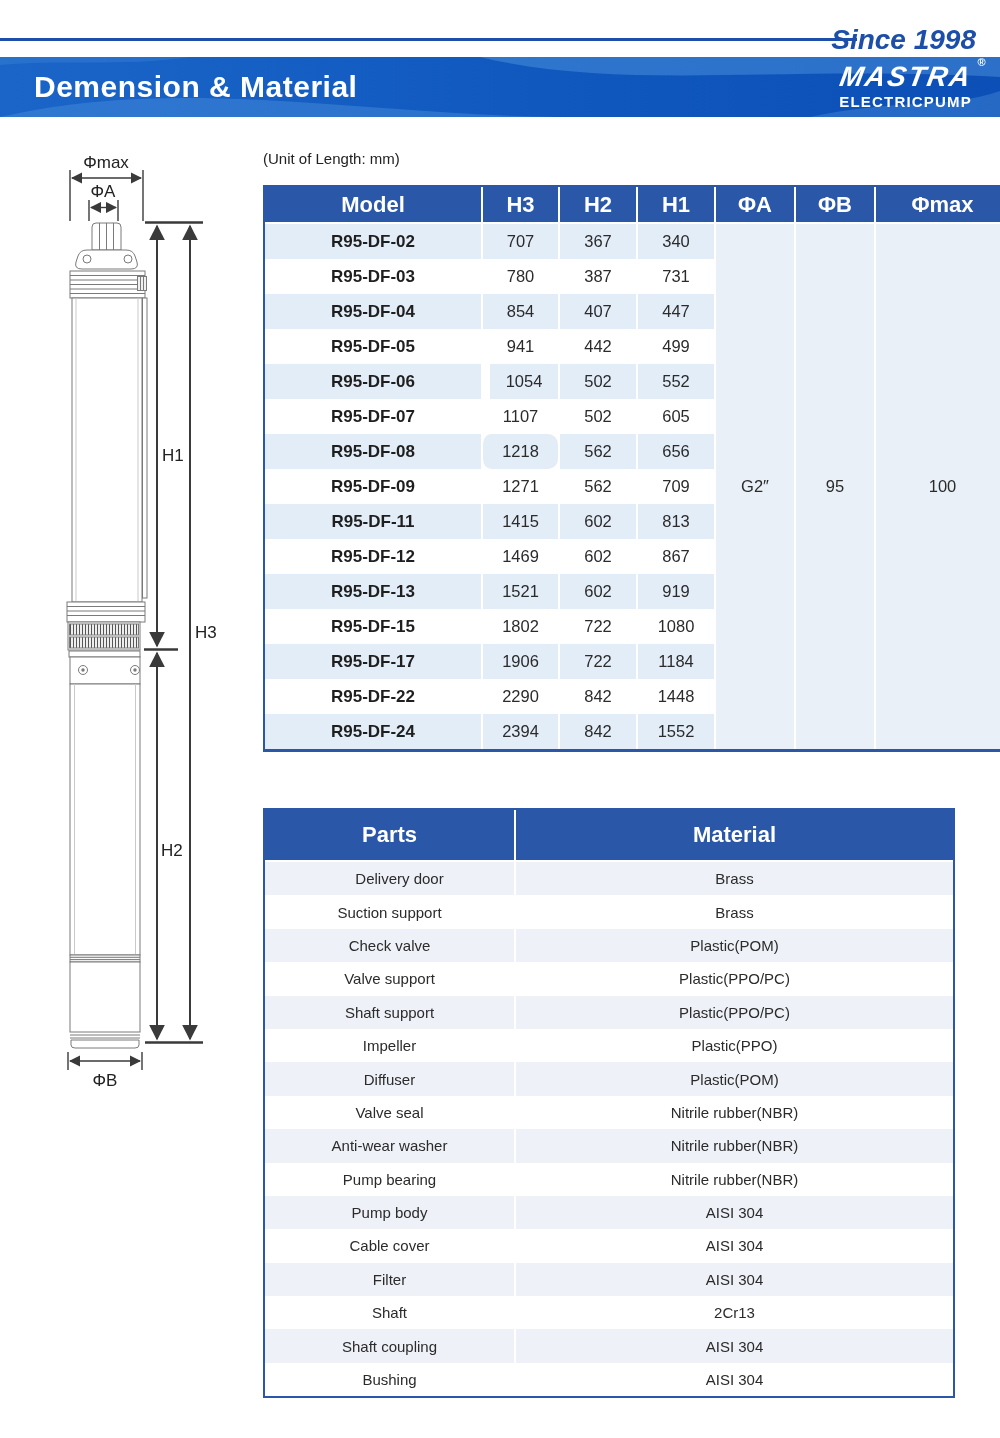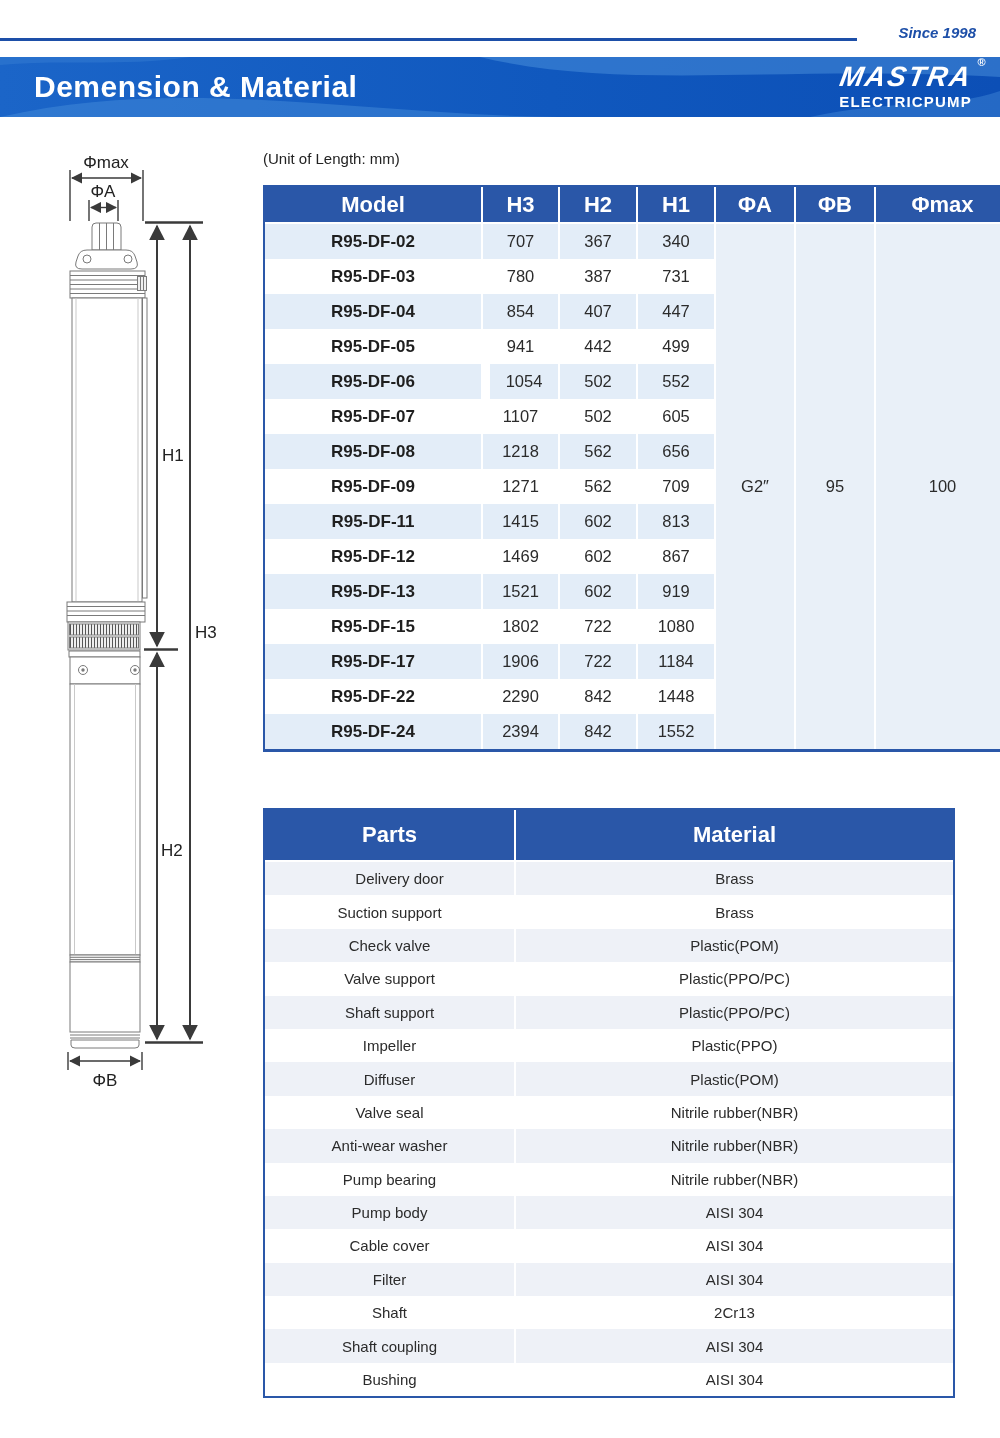--- a/index.html
+++ b/index.html
@@ -3,21 +3,21 @@
 <meta charset="utf-8">
 <style>
   html,body{margin:0;padding:0;}
   body{
     width:1000px;height:1438px;position:relative;background:#ffffff;
     font-family:"Liberation Sans", sans-serif;overflow:hidden;color:#1f1f1f;
   }
   
   .since-line{position:absolute;left:0;top:38px;width:857px;height:3px;background:#1d4fa8;}
   .since-text{
-    position:absolute;right:24px;top:24px;font-size:15px;font-weight:bold;
+    position:absolute;right:24px;top:24px;font-size:28px;font-weight:bold;
     font-style:italic;color:#1d4fa8;white-space:nowrap;
   }
   
   .banner{position:absolute;left:0;top:57px;width:1000px;height:60px;overflow:hidden;}
   .banner svg{position:absolute;left:0;top:0;}
   .banner-title{
     position:absolute;left:34px;top:0;height:60px;line-height:60px;
     color:#ffffff;font-size:30px;font-weight:bold;letter-spacing:0.5px;
   }
   .logo{position:absolute;right:28px;top:6px;text-align:center;color:#fff;line-height:1;}
@@ -231,21 +231,21 @@
     <div class="dim-cell num even sep" style="grid-area: 5 / 4;">499</div>
     <div class="dim-cell model odd" style="grid-area: 6 / 1;">R95-DF-06</div>
     <div class="dim-cell num odd sep" style="grid-area: 6 / 2; margin-left: 7px;">1054</div>
     <div class="dim-cell num odd sep" style="grid-area: 6 / 3;">502</div>
     <div class="dim-cell num odd sep" style="grid-area: 6 / 4;">552</div>
     <div class="dim-cell model even" style="grid-area: 7 / 1;">R95-DF-07</div>
     <div class="dim-cell num even sep" style="grid-area: 7 / 2;">1107</div>
     <div class="dim-cell num even sep" style="grid-area: 7 / 3;">502</div>
     <div class="dim-cell num even sep" style="grid-area: 7 / 4;">605</div>
     <div class="dim-cell model odd" style="grid-area: 8 / 1;">R95-DF-08</div>
-    <div class="dim-cell num odd sep" style="grid-area: 8 / 2;">1218</div>
+    <div class="dim-cell num odd sep" style="grid-area: 8 / 2; border-radius: 10px;">1218</div>
     <div class="dim-cell num odd sep" style="grid-area: 8 / 3;">562</div>
     <div class="dim-cell num odd sep" style="grid-area: 8 / 4;">656</div>
     <div class="dim-cell model even" style="grid-area: 9 / 1;">R95-DF-09</div>
     <div class="dim-cell num even sep" style="grid-area: 9 / 2;">1271</div>
     <div class="dim-cell num even sep" style="grid-area: 9 / 3;">562</div>
     <div class="dim-cell num even sep" style="grid-area: 9 / 4;">709</div>
     <div class="dim-cell model odd" style="grid-area: 10 / 1;">R95-DF-11</div>
     <div class="dim-cell num odd sep" style="grid-area: 10 / 2;">1415</div>
     <div class="dim-cell num odd sep" style="grid-area: 10 / 3;">602</div>
     <div class="dim-cell num odd sep" style="grid-area: 10 / 4;">813</div>

